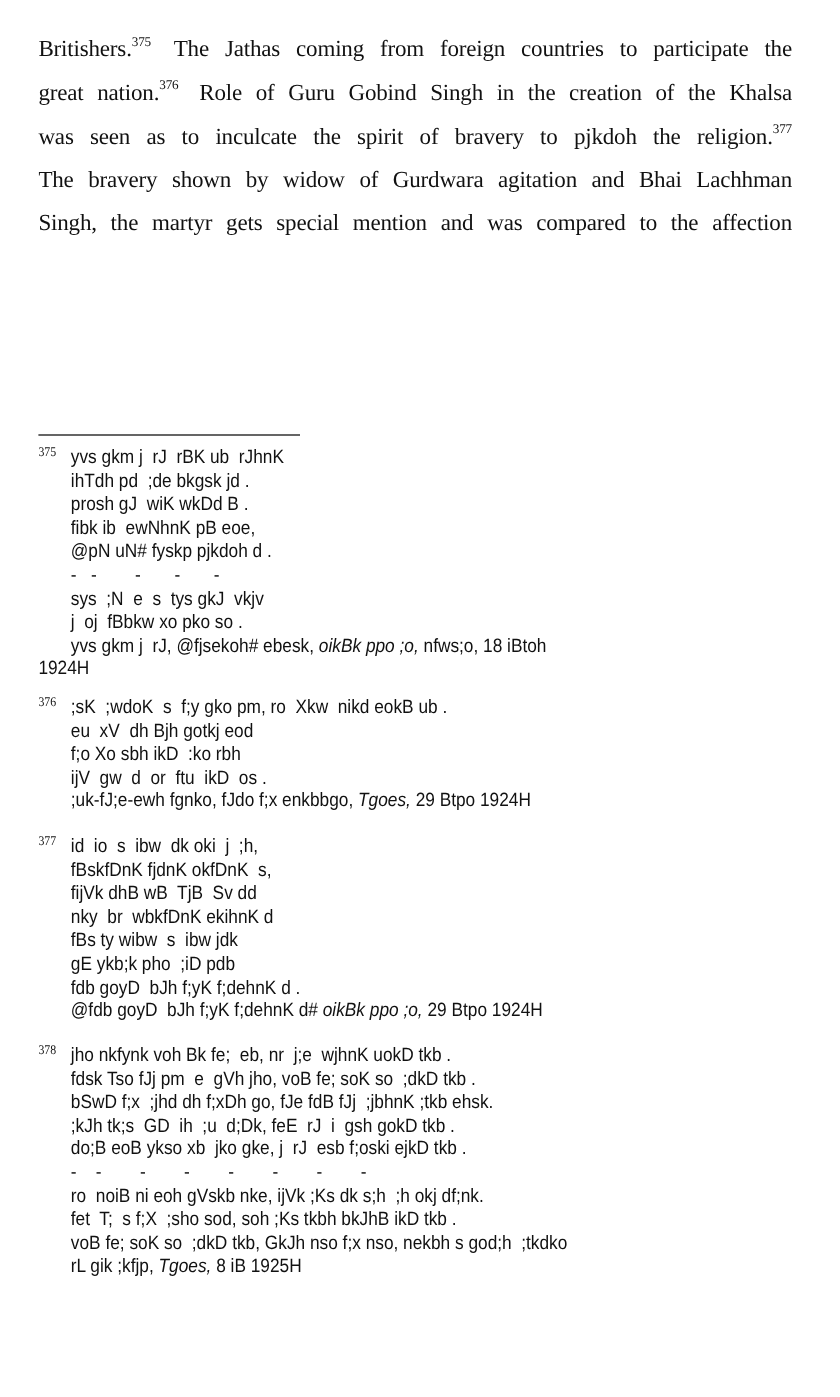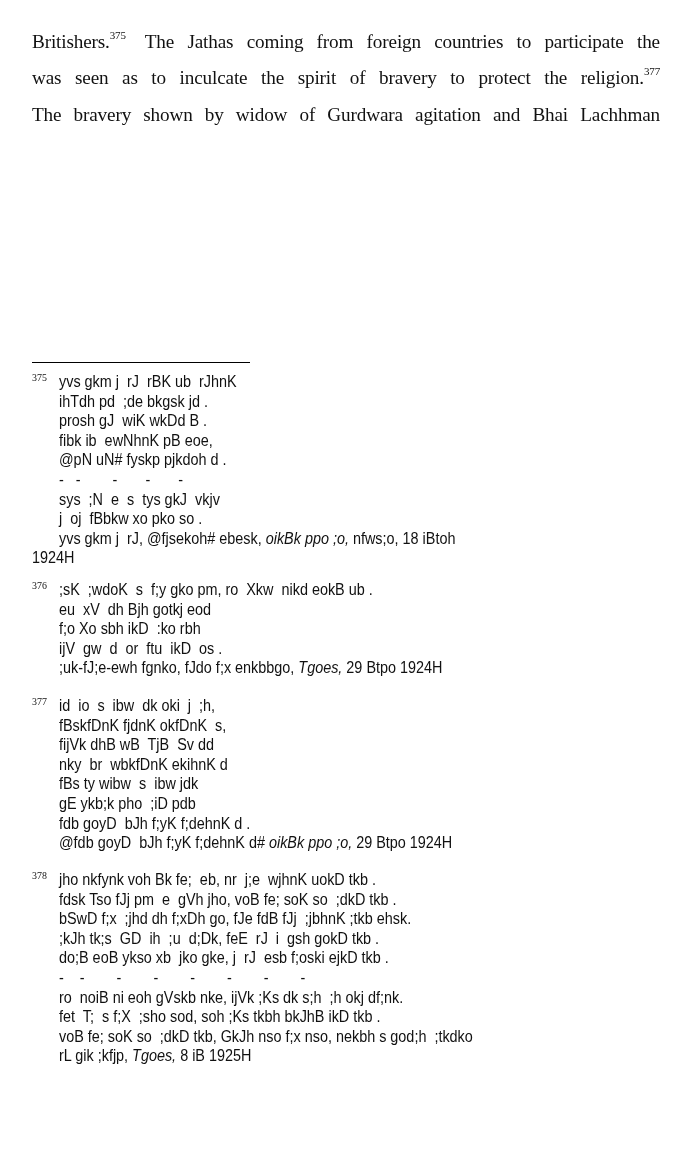--- a/index.html
+++ b/index.html
@@ -90,22 +90,24 @@
     #fn-377 { top: 696px; }
     #fn-378 { top: 870px; }
   </style>
 </head>
 <body>
 
 <div class="page">
 
   <div class="body-text">
     <span class="body-line"><span>Britishers.</span><sup class="fn-ref">375</sup><span> The Jathas coming from foreign countries to participate the</span></span>
-    <span class="body-line"><span>was seen as to inculcate the spirit of bravery to protect the religion.</span><sup class="fn-ref" style="margin-right:0">377</sup></span>
+    <span class="body-line"><span>great nation.</span><sup class="fn-ref">376</sup><span> Role of Guru Gobind Singh in the creation of the Khalsa</span></span>
+    <span class="body-line"><span>was seen as to inculcate the spirit of bravery to pjkdoh the religion.</span><sup class="fn-ref" style="margin-right:0">377</sup></span>
     <span class="body-line">The bravery shown by widow of Gurdwara agitation and Bhai Lachhman</span>
+    <span class="body-line">Singh, the martyr gets special mention and was compared to the affection</span>
   </div>
 
   <div class="rule"></div>
 
   <div class="footnote" id="fn-375">
     <span class="fn-num">375</span>
     <span class="fn-line">yvs gkm j  rJ  rBK ub  rJhnK</span>
     <span class="fn-line">ihTdh pd  ;de bkgsk jd .</span>
     <span class="fn-line">prosh gJ  wiK wkDd B .</span>
     <span class="fn-line">fibk ib  ewNhnK pB eoe,</span>

